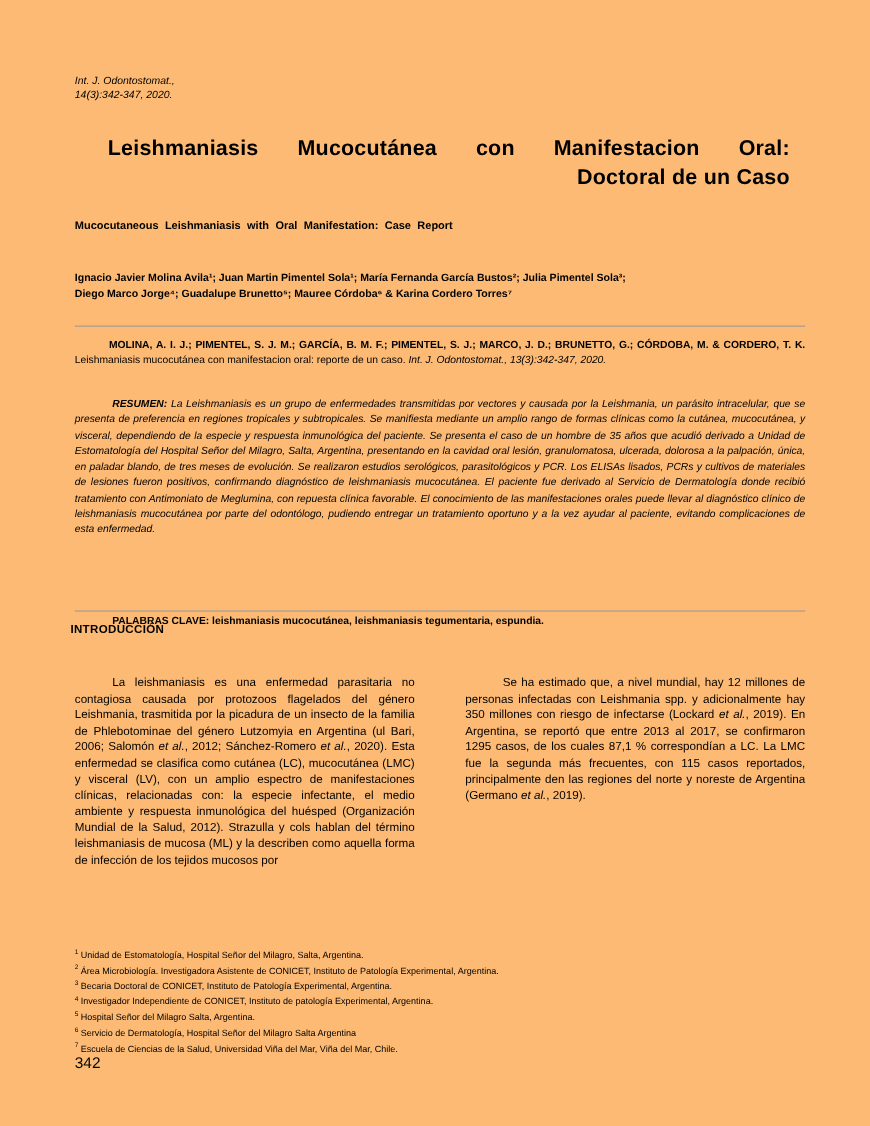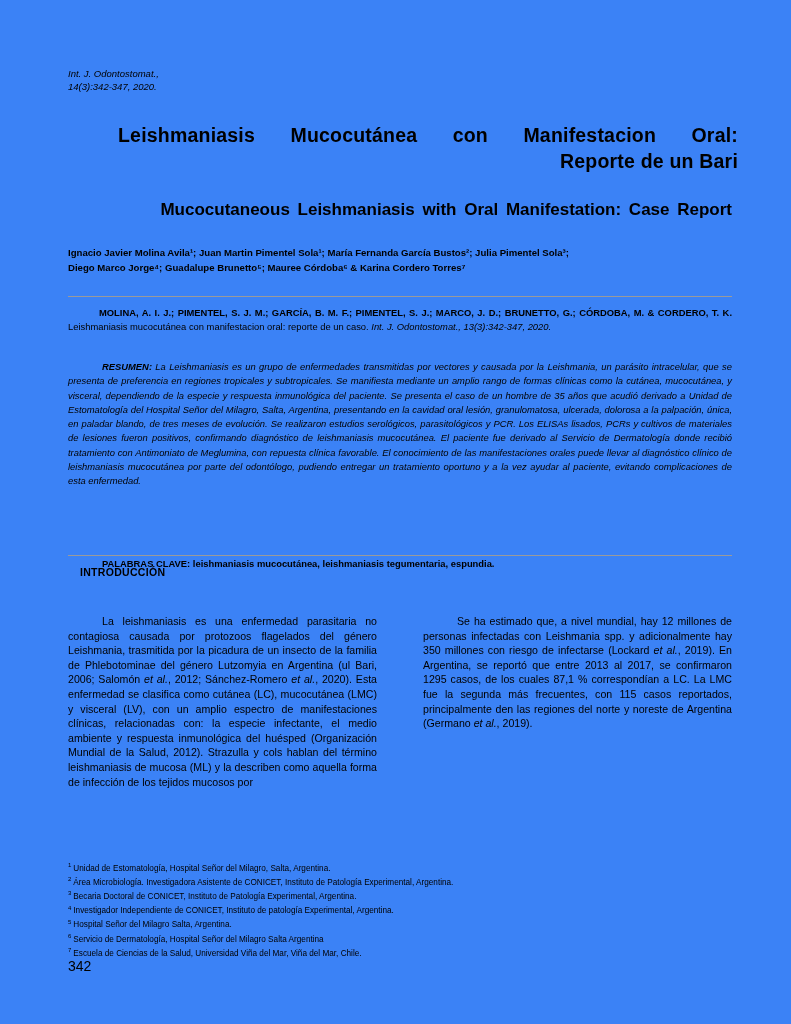--- a/index.html
+++ b/index.html
@@ -8,21 +8,21 @@
     background: #ffffff;
   }
   body {
     font-family: "Liberation Sans", sans-serif;
     color: #000000;
   }
   .page {
     position: relative;
     width: 791px;
     height: 1024px;
-    background: #3b82f6;
+    background: #fdba74;
     box-sizing: border-box;
     overflow: hidden;
   }
 
   
   .running-head {
     position: absolute;
     left: 68px;
     top: 68px;
     font-size: 9.5px;
@@ -30,21 +30,20 @@
     line-height: 1.35;
     color: #000;
   }
 
   
   .title-block {
     position: absolute;
     left: 98px;
     top: 122px;
     width: 620px;
-    margin-left: 20px;
   }
   .title-main {
     font-size: 19.5px;
     font-weight: bold;
     line-height: 1.35;
     text-align: justify;
     text-align-last: right;
     letter-spacing: 0.2px;
   }
   .title-main .ln {
@@ -53,22 +52,22 @@
     text-align-last: right;
   }
   .title-main .ln.first {
     text-align-last: justify;
   }
   .subtitle {
     position: absolute;
     left: 68px;
     top: 200px;
     width: 664px;
-    text-align: right;
-    font-size: 17px;
+    text-align: left;
+    font-size: 10px;
     font-weight: bold;
     word-spacing: 3px;
   }
 
   
   .authors {
     position: absolute;
     left: 68px;
     top: 246px;
     width: 664px;
@@ -122,21 +121,21 @@
     top: 558px;
     width: 664px;
     font-size: 9.4px;
     font-weight: bold;
     text-indent: 34px;
   }
 
   
   .section-heading {
     position: absolute;
-    left: 80px;
+    left: 64px;
     top: 566px;
     font-size: 10.5px;
     font-weight: bold;
     letter-spacing: 0.3px;
   }
 
   
   .columns {
     position: absolute;
     left: 68px;
@@ -188,21 +187,21 @@
 <div class="page">
 
   <div class="running-head">
     <div>Int. J. Odontostomat.,</div>
     <div>14(3):342-347, 2020.</div>
   </div>
 
   <div class="title-block">
     <div class="title-main">
       <span class="ln first">Leishmaniasis  Mucocutánea  con  Manifestacion  Oral:</span>
-      <span class="ln">Reporte  de  un  Bari</span>
+      <span class="ln">Doctoral  de  un  Caso</span>
     </div>
   </div>
 
   <div class="subtitle">Mucocutaneous Leishmaniasis with Oral Manifestation: Case Report</div>
 
   <div class="authors">
     <div><span>Ignacio Javier Molina Avila¹; Juan Martin Pimentel Sola¹;  María Fernanda García Bustos²; Julia Pimentel Sola³;</span></div>
     <div><span>Diego Marco Jorge⁴; Guadalupe Brunetto⁵; Mauree Córdoba⁶ &amp;  Karina Cordero Torres⁷</span></div>
   </div>
 

